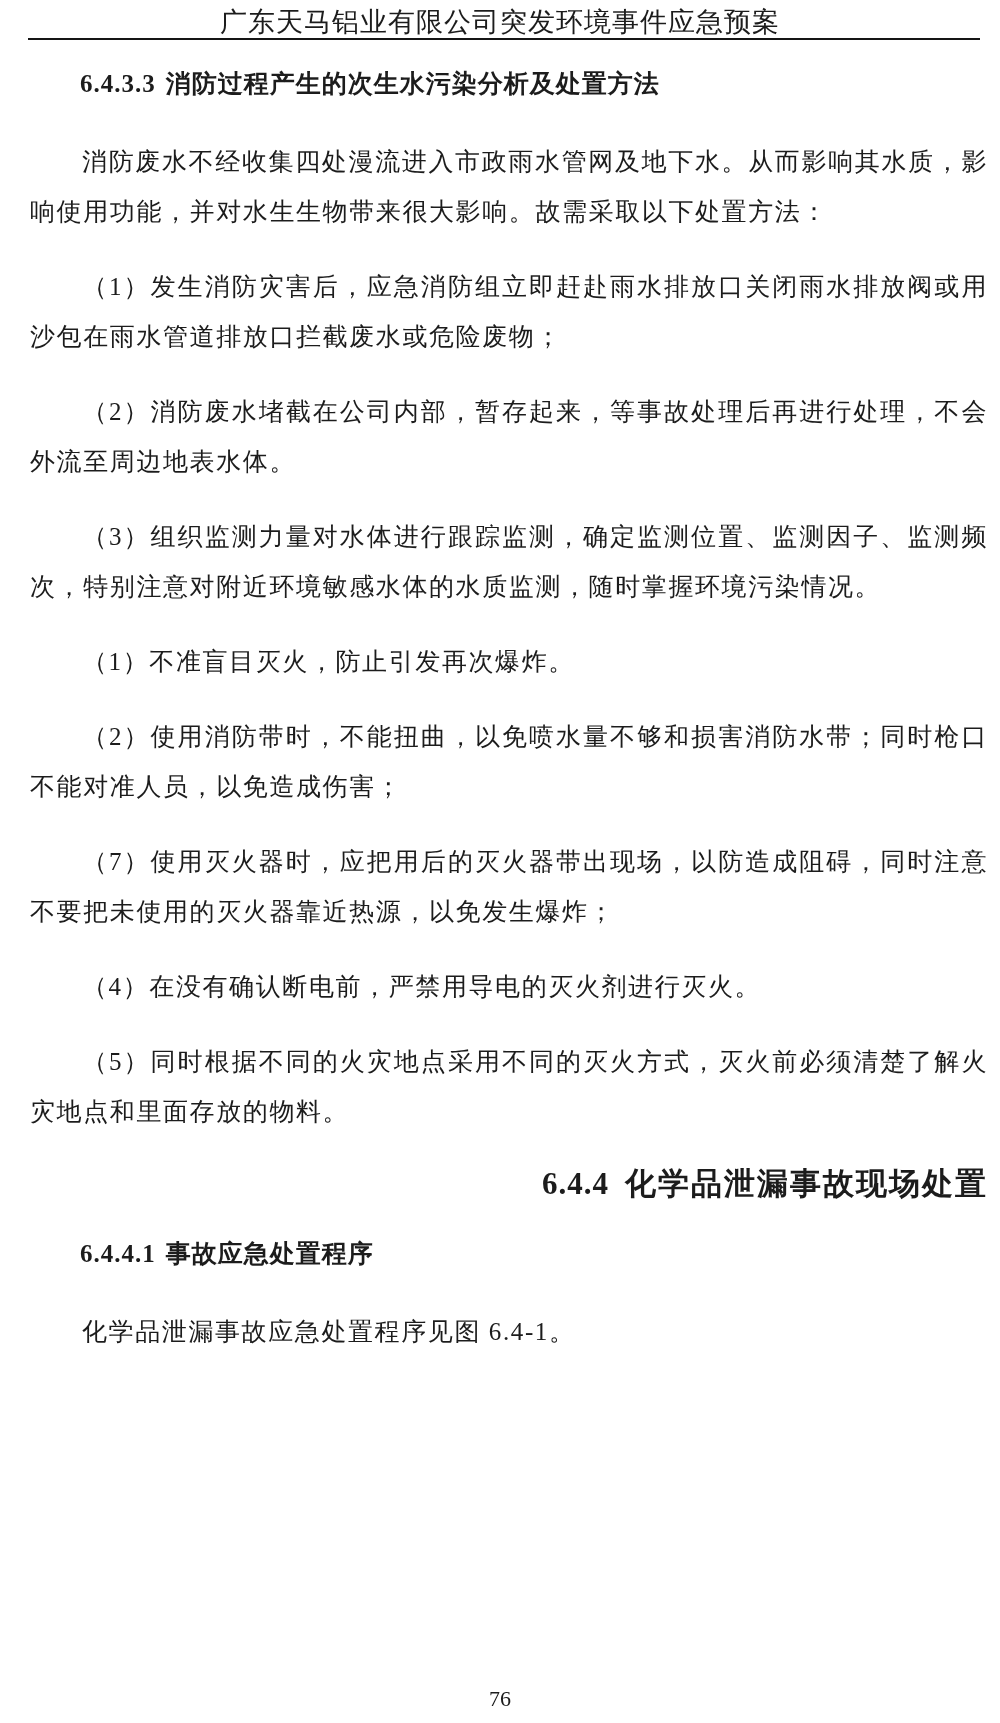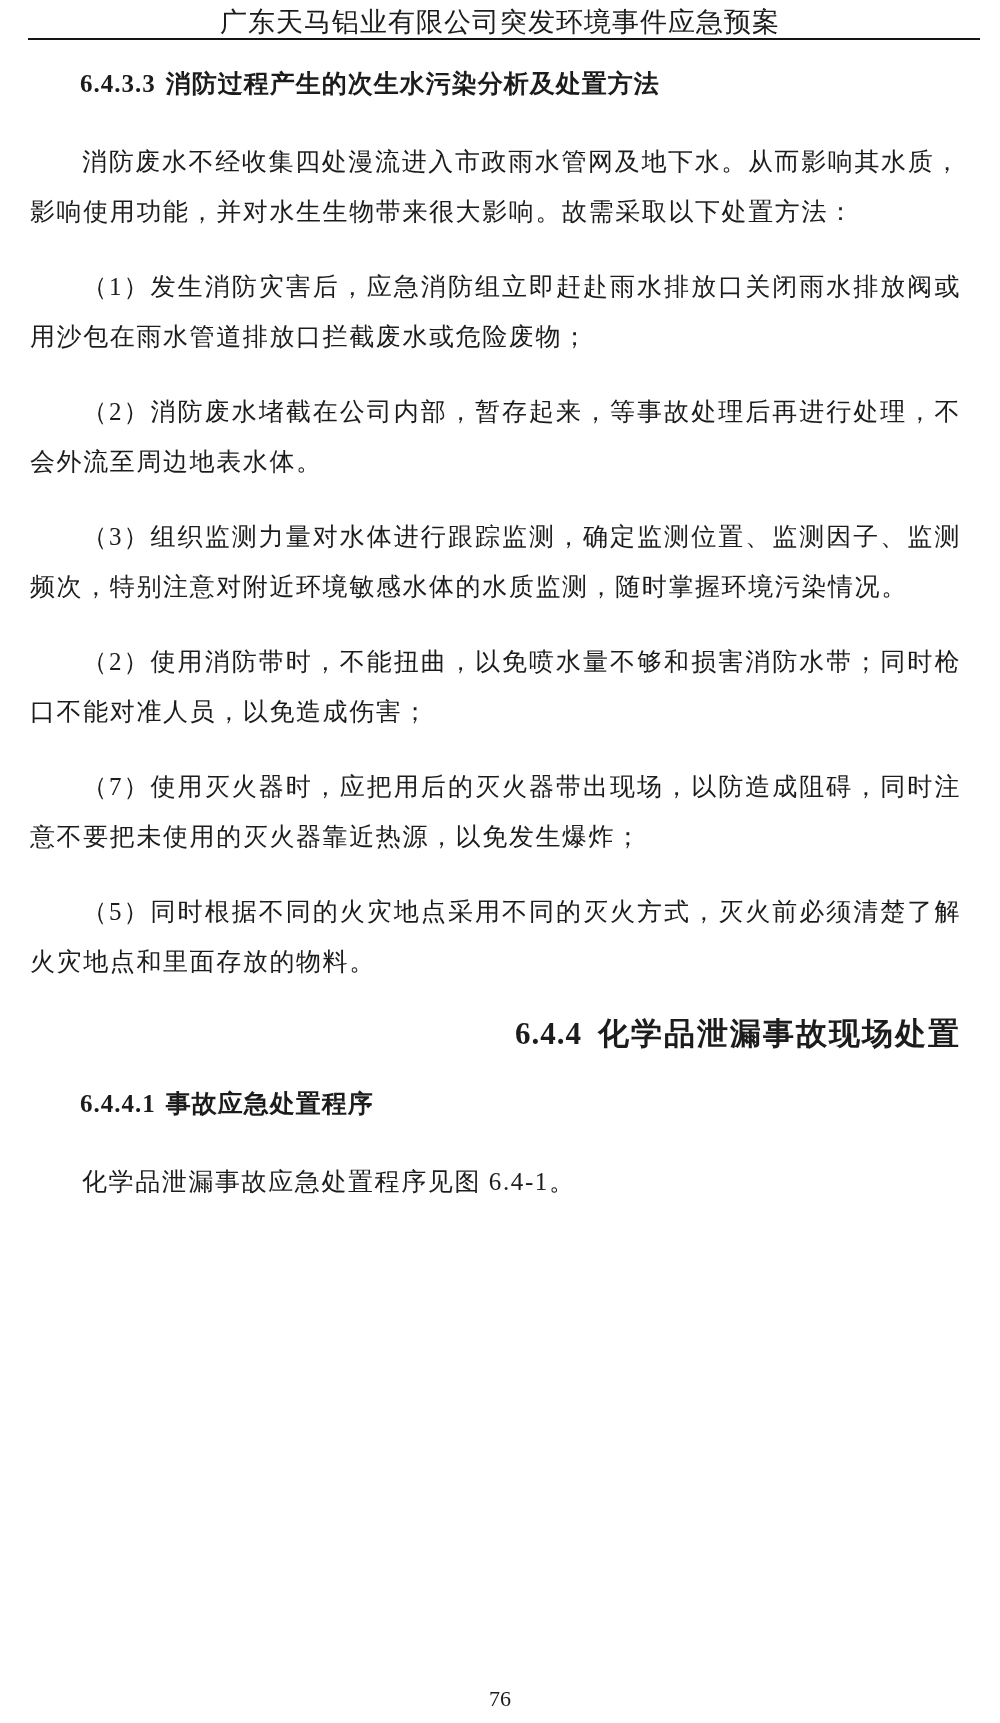--- a/index.html
+++ b/index.html
@@ -24,21 +24,21 @@
     line-height: 24px;
     letter-spacing: 1px;
     color: #1c1c1c;
   }
   .header-rule {
     height: 0;
     border-top: 2px solid #151515;
     margin: 4px 20px 0 28px;
   }
   .doc-body {
-    padding: 26px 39px 0 30px;
+    padding: 26px 12px 0 30px;
     font-size: 25px;
     line-height: 50px;
     letter-spacing: 1.6px;
     text-align: justify;
     font-family: Liberation Serif, serif;
   }
   .para {
     margin: 0 0 25px 0;
     text-indent: 52px;
   }
@@ -93,25 +93,27 @@
 
     <p class="para">消防废水不经收集四处漫流进入市政雨水管网及地下水。从而影响其水质，影响使用功能，并对水生生物带来很大影响。故需采取以下处置方法：</p>
 
     <p class="para">（1）发生消防灾害后，应急消防组立即赶赴雨水排放口关闭雨水排放阀或用沙包在雨水管道排放口拦截废水或危险废物；</p>
 
     <p class="para">（2）消防废水堵截在公司内部，暂存起来，等事故处理后再进行处理，不会外流至周边地表水体。</p>
 
     <p class="para">（3）组织监测力量对水体进行跟踪监测，确定监测位置、监测因子、监测频次，特别注意对附近环境敏感水体的水质监测，随时掌握环境污染情况。</p>
 
 
+    <p class="para">（1）不准盲目灭火，防止引发再次爆炸。</p>
 
     <p class="para">（2）使用消防带时，不能扭曲，以免喷水量不够和损害消防水带；同时枪口不能对准人员，以免造成伤害；</p>
 
     <p class="para">（7）使用灭火器时，应把用后的灭火器带出现场，以防造成阻碍，同时注意不要把未使用的灭火器靠近热源，以免发生爆炸；</p>
 
+    <p class="para">（4）在没有确认断电前，严禁用导电的灭火剂进行灭火。</p>
 
     <p class="para">（5）同时根据不同的火灾地点采用不同的灭火方式，灭火前必须清楚了解火灾地点和里面存放的物料。</p>
 
     <h2 class="main-heading"><span class="h-num">6.4.4</span><span class="h-txt">化学品泄漏事故现场处置</span></h2>
 
     <h3 class="sub-heading"><span class="h-num">6.4.4.1</span><span class="h-txt">事故应急处置程序</span></h3>
 
     <p class="para">化学品泄漏事故应急处置程序见图 6.4-1。</p>
 
   </div>

